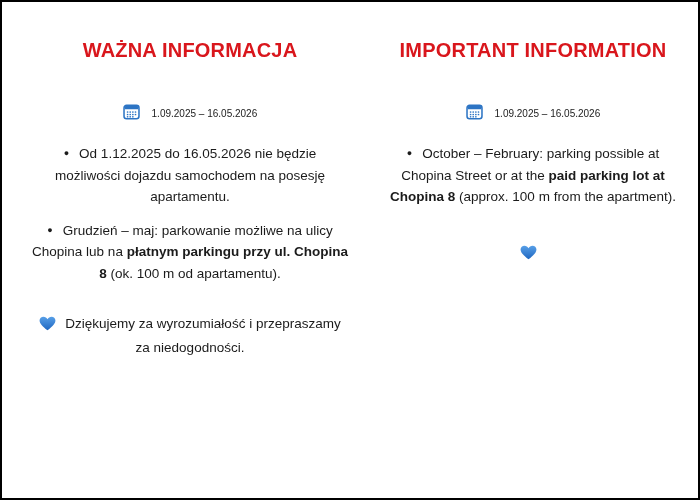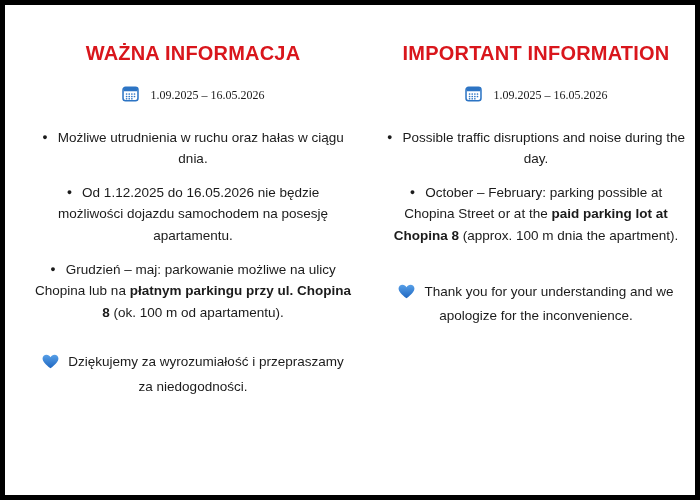--- a/index.html
+++ b/index.html
@@ -5,30 +5,30 @@
   html,body{margin:0;padding:0;background:#fff;}
   body{
     width:700px;height:500px;overflow:hidden;
     font-family:"Liberation Sans","DejaVu Sans",sans-serif;
     color:#1b1b1b;
   }
   .page{
     box-sizing:border-box;width:700px;height:500px;
     padding:28px 24px 8px 30px;
     display:flex;gap:24px;
-    background:#ffffff;border:5px solid #000000;
+    background:#ffffff;border:2px solid #000000;
   }
   .col{text-align:center;}
   .col-left{width:316px;flex:0 0 316px;}
   .col-right{width:322px;flex:0 0 322px;}
   .title{
     font-size:20px;font-weight:700;color:#D9161C;
     margin:8px 0 0;letter-spacing:.2px;line-height:1.2;
   }
-  .daterow{margin-top:20px;font-size:12px;line-height:1.3;font-family:Liberation Serif, serif;}
+  .daterow{margin-top:41px;font-size:10px;line-height:1.3;}
   .daterow .ico{margin-right:9px;vertical-align:-3px;}
   .subtitle{
     margin:18px auto 0;font-size:13.5px;font-weight:700;line-height:1.55;
   }
   .col-right .subtitle{max-width:296px;}
   .subtitle .ico{margin-right:8px;vertical-align:-3px;}
   .bullet{
     font-size:13.5px;line-height:1.6;margin:20px auto 0;
   }
   .col-left .bullet{max-width:316px;}
@@ -67,21 +67,20 @@
               <circle cx="14.7" cy="13.5" r="1"></circle>
               <circle cx="5.4" cy="16.2" r="1"></circle>
               <circle cx="8.5" cy="16.2" r="1"></circle>
               <circle cx="11.6" cy="16.2" r="1"></circle>
             </g>
           </svg></span>
       <span>1.09.2025 – 16.05.2026</span>
     </div>
 
 
-    <p class="bullet"><span class="dot">●</span><span><span>Możliwe utrudnienia w ruchu oraz hałas w ciągu dnia.</span></span></p>
 
     <p class="bullet"><span class="dot">●</span><span><span>Od 1.12.2025 do 16.05.2026 nie będzie możliwości dojazdu samochodem na posesję apartamentu.</span></span></p>
 
     <p class="bullet"><span class="dot">●</span><span><span>Grudzień – maj: parkowanie możliwe na ulicy Chopina lub na </span><b>płatnym parkingu przy ul. Chopina 8</b><span> (ok. 100 m od apartamentu).</span></span></p>
 
     <p class="footer"><span class="ico"><svg width="17" height="15" viewBox="0 0 24 21">
             <defs>
               <linearGradient id="hg1" x1="0" y1="0" x2="0" y2="1">
                 <stop offset="0" stop-color="#58A0E8"></stop>
                 <stop offset="1" stop-color="#1E66C0"></stop>
@@ -109,29 +108,28 @@
               <circle cx="14.7" cy="13.5" r="1"></circle>
               <circle cx="5.4" cy="16.2" r="1"></circle>
               <circle cx="8.5" cy="16.2" r="1"></circle>
               <circle cx="11.6" cy="16.2" r="1"></circle>
             </g>
           </svg></span>
       <span>1.09.2025 – 16.05.2026</span>
     </div>
 
 
-    <p class="bullet"><span class="dot">●</span><span><span>Possible traffic disruptions and noise during the day.</span></span></p>
 
 
-    <p class="bullet"><span class="dot">●</span><span><span>October – February: parking possible at Chopina Street or at the </span><b>paid parking lot at Chopina 8</b><span> (approx. 100 m dnia the apartment).</span></span></p>
+    <p class="bullet"><span class="dot">●</span><span><span>October – February: parking possible at Chopina Street or at the </span><b>paid parking lot at Chopina 8</b><span> (approx. 100 m from the apartment).</span></span></p>
 
     <p class="footer"><span class="ico"><svg width="17" height="15" viewBox="0 0 24 21">
             <defs>
               <linearGradient id="hg2" x1="0" y1="0" x2="0" y2="1">
                 <stop offset="0" stop-color="#58A0E8"></stop>
                 <stop offset="1" stop-color="#1E66C0"></stop>
               </linearGradient>
             </defs>
             <path d="M12 20.2 C4.8 14.4 0.8 10.2 0.8 6.1 C0.8 2.8 3.4 0.8 6.3 0.8 C8.7 0.8 10.9 2.2 12 4.4 C13.1 2.2 15.3 0.8 17.7 0.8 C20.6 0.8 23.2 2.8 23.2 6.1 C23.2 10.2 19.2 14.4 12 20.2 Z" fill="url(#hg2)"></path>
-          </svg></span><span>Thank you for your understanding and we apologize for the inconvenience.</span></p>
+          </svg></span></p>
   </section>
 
 </div>
 
 </body></html>

